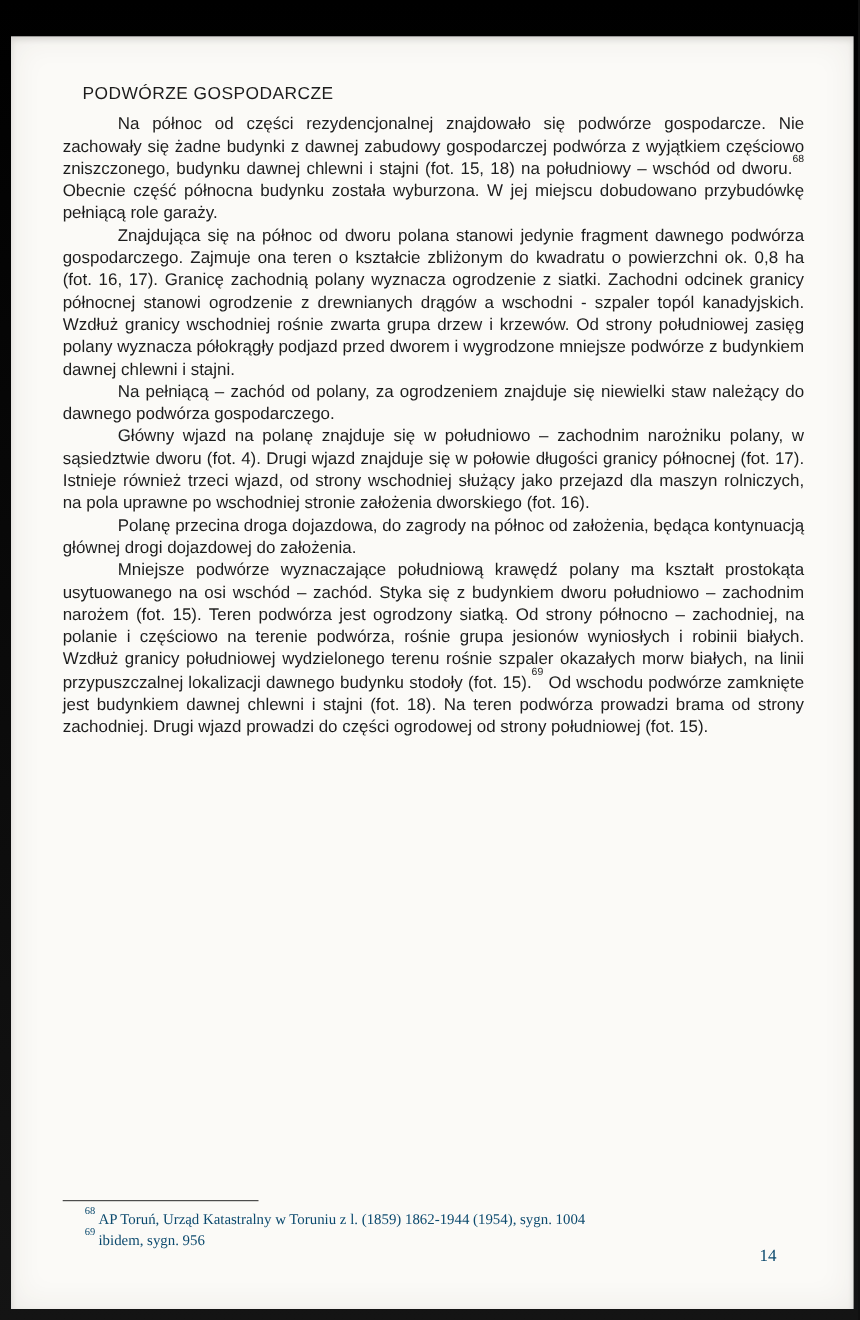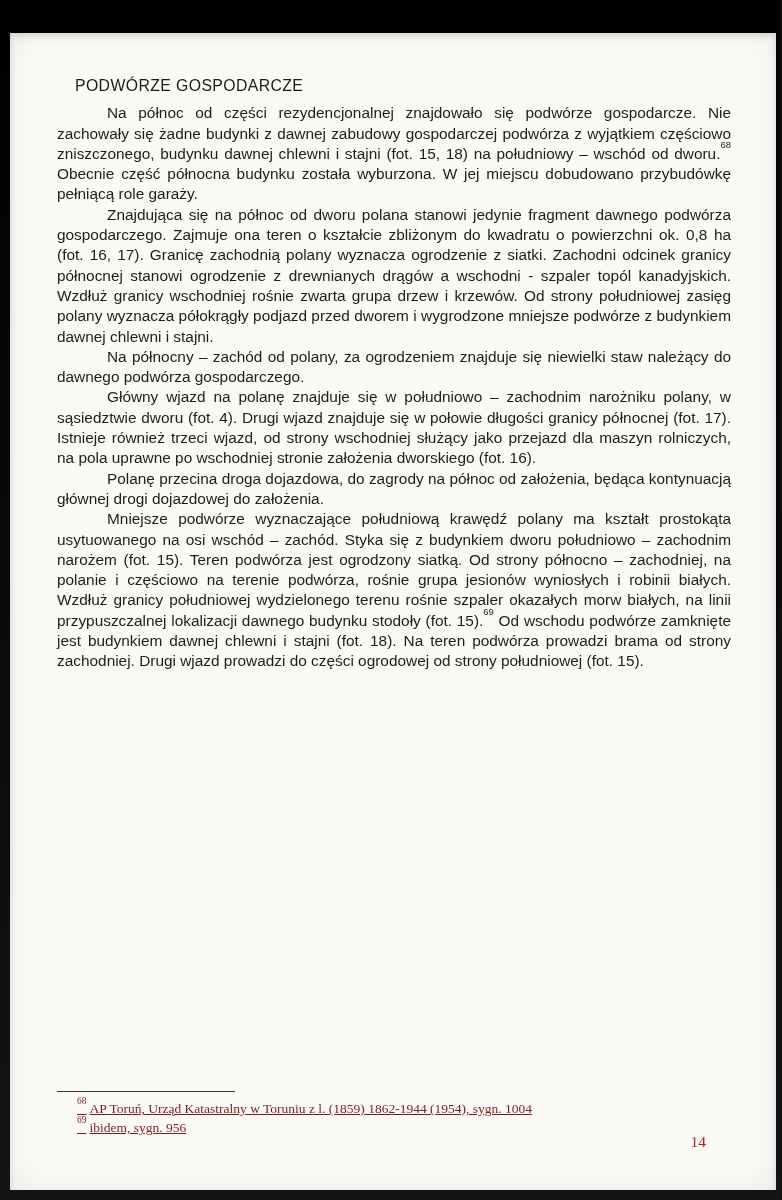--- a/index.html
+++ b/index.html
@@ -52,23 +52,22 @@
     top: -5px;
     letter-spacing: 0;
   }
   .footnotes {
     position: absolute;
     left: 47px;
     right: 45px;
     top: 1058px;
     font-family: "Liberation Serif", serif;
     font-size: 13.5px;
-    color: #7f1d1d;
+    color: #0c4a6e;
     text-align: left;
-    text-decoration: underline;
   }
   .fn-sep {
     width: 178px;
     border-top: 1.2px solid #3a3a3a;
     margin-bottom: 7px;
   }
   .fn {
     padding-left: 20px;
     line-height: 19px;
   }
@@ -78,37 +77,37 @@
     position: relative;
     top: -4px;
     margin-right: 3px;
   }
   .page-number {
     position: absolute;
     top: 1100px;
     right: 70px;
     font-family: "Liberation Serif", serif;
     font-size: 15.5px;
-    color: #b91c1c;
+    color: #0c4a6e;
   }
 </style>
 </head>
 <body>
 
 <div class="scan">
   <div class="sheet">
 
     <div class="content">
       <h1 class="heading">PODWÓRZE GOSPODARCZE</h1>
 
       <p class="body-par"><span>Na północ od części rezydencjonalnej znajdowało się podwórze gospodarcze. Nie zachowały się żadne budynki z dawnej zabudowy gospodarczej podwórza z wyjątkiem częściowo zniszczonego, budynku dawnej chlewni i stajni (fot. 15, 18) na południowy – wschód od dworu.</span><sup>68</sup><span> Obecnie część północna budynku została wyburzona. W jej miejscu dobudowano przybudówkę pełniącą role garaży.</span></p>
 
       <p class="body-par">Znajdująca się na północ od dworu polana stanowi jedynie fragment dawnego podwórza gospodarczego. Zajmuje ona teren o kształcie zbliżonym do kwadratu o powierzchni ok. 0,8 ha (fot. 16, 17). Granicę zachodnią polany wyznacza ogrodzenie z siatki. Zachodni odcinek granicy północnej stanowi ogrodzenie z drewnianych drągów a wschodni - szpaler topól kanadyjskich. Wzdłuż granicy wschodniej rośnie zwarta grupa drzew i krzewów. Od strony południowej zasięg polany wyznacza półokrągły podjazd przed dworem i wygrodzone mniejsze podwórze z budynkiem dawnej chlewni i stajni.</p>
 
-      <p class="body-par">Na północny – zachód od polany, za ogrodzeniem znajduje się niewielki staw należący do dawnego podwórza gospodarczego.</p>
+      <p class="body-par">Na pełniącą – zachód od polany, za ogrodzeniem znajduje się niewielki staw należący do dawnego podwórza gospodarczego.</p>
 
       <p class="body-par">Główny wjazd na polanę znajduje się w południowo – zachodnim narożniku polany, w sąsiedztwie dworu (fot. 4). Drugi wjazd znajduje się w połowie długości granicy północnej (fot. 17). Istnieje również trzeci wjazd, od strony wschodniej służący jako przejazd dla maszyn rolniczych, na pola uprawne po wschodniej stronie założenia dworskiego (fot. 16).</p>
 
       <p class="body-par">Polanę przecina droga dojazdowa, do zagrody na północ od założenia, będąca kontynuacją głównej drogi dojazdowej do założenia.</p>
 
 
 
       <p class="body-par"><span>Mniejsze podwórze wyznaczające południową krawędź polany ma kształt prostokąta usytuowanego na osi wschód – zachód. Styka się z budynkiem dworu południowo – zachodnim narożem (fot. 15). Teren podwórza jest ogrodzony siatką. Od strony północno – zachodniej, na polanie i częściowo na terenie podwórza, rośnie grupa jesionów wyniosłych i robinii białych. Wzdłuż granicy południowej wydzielonego terenu rośnie szpaler okazałych morw białych, na linii przypuszczalnej lokalizacji dawnego budynku stodoły (fot. 15).</span><sup>69</sup><span> Od wschodu podwórze zamknięte jest budynkiem dawnej chlewni i stajni (fot. 18). Na teren podwórza prowadzi brama od strony zachodniej. Drugi wjazd prowadzi do części ogrodowej od strony południowej (fot. 15).</span></p>
     </div>
 

